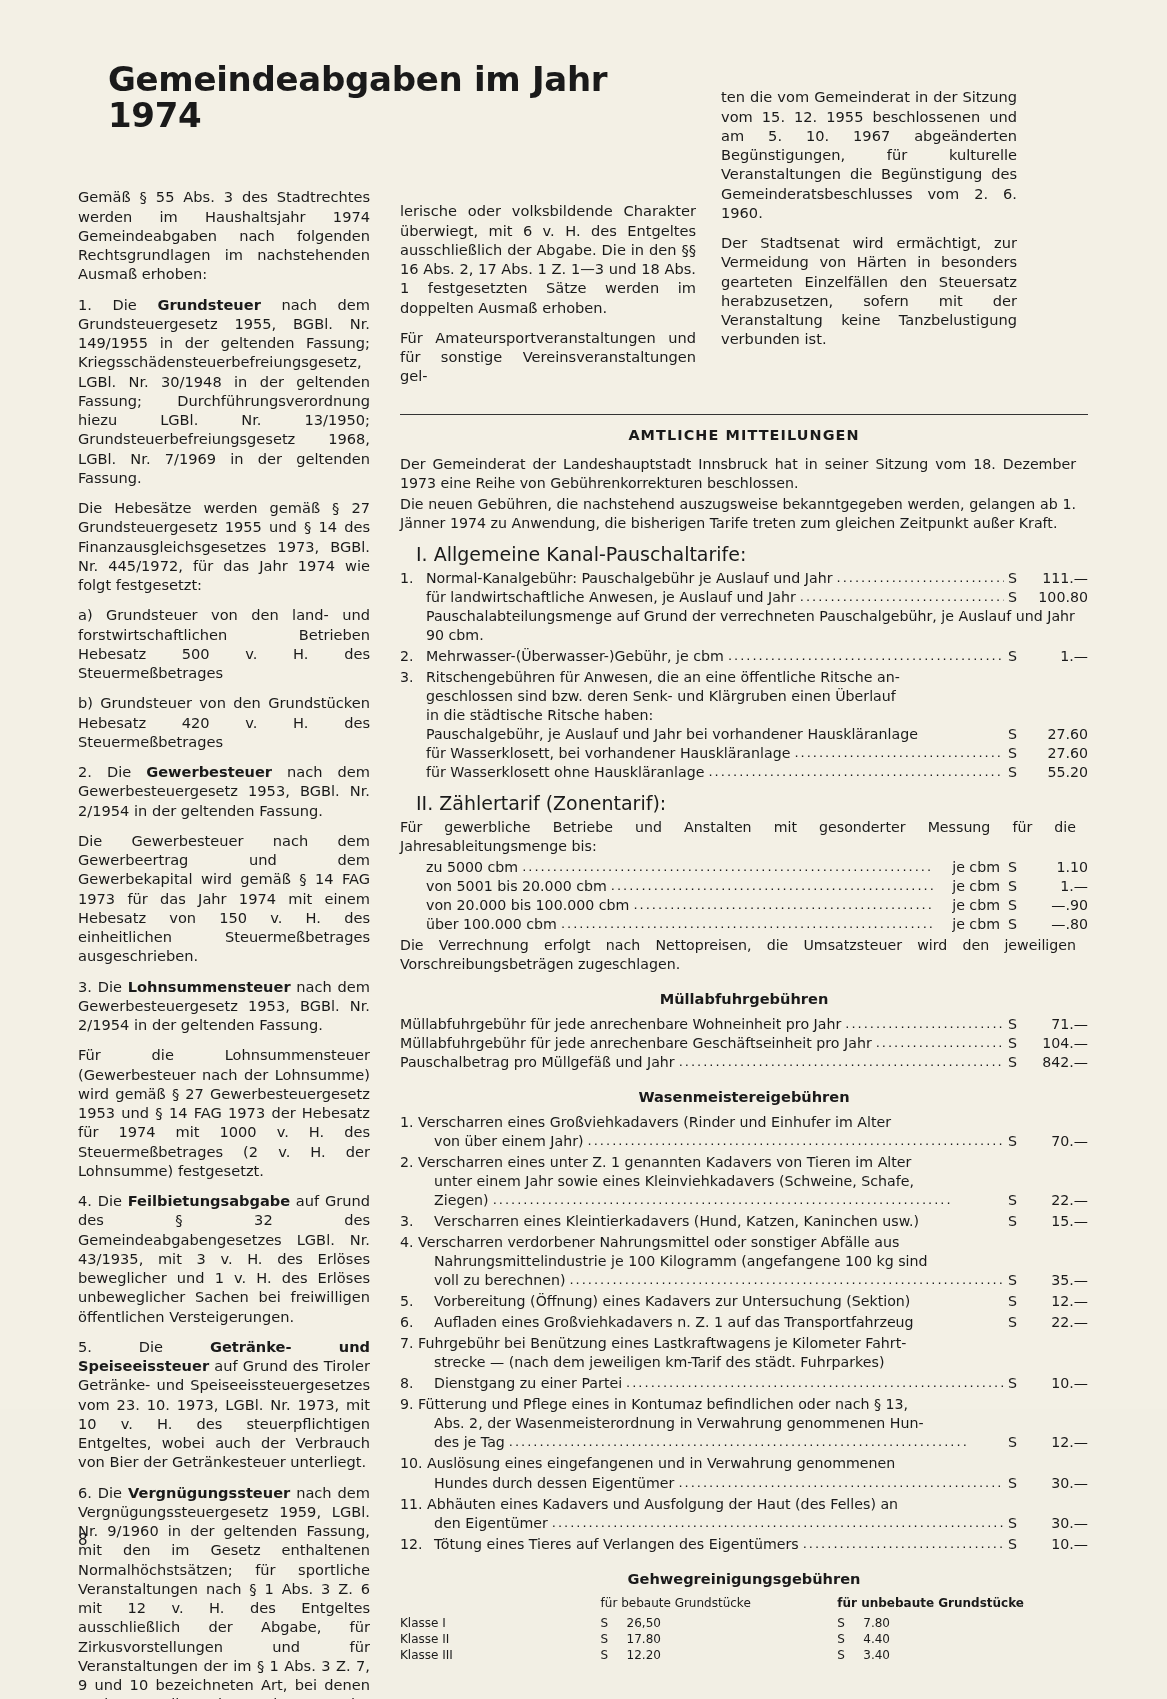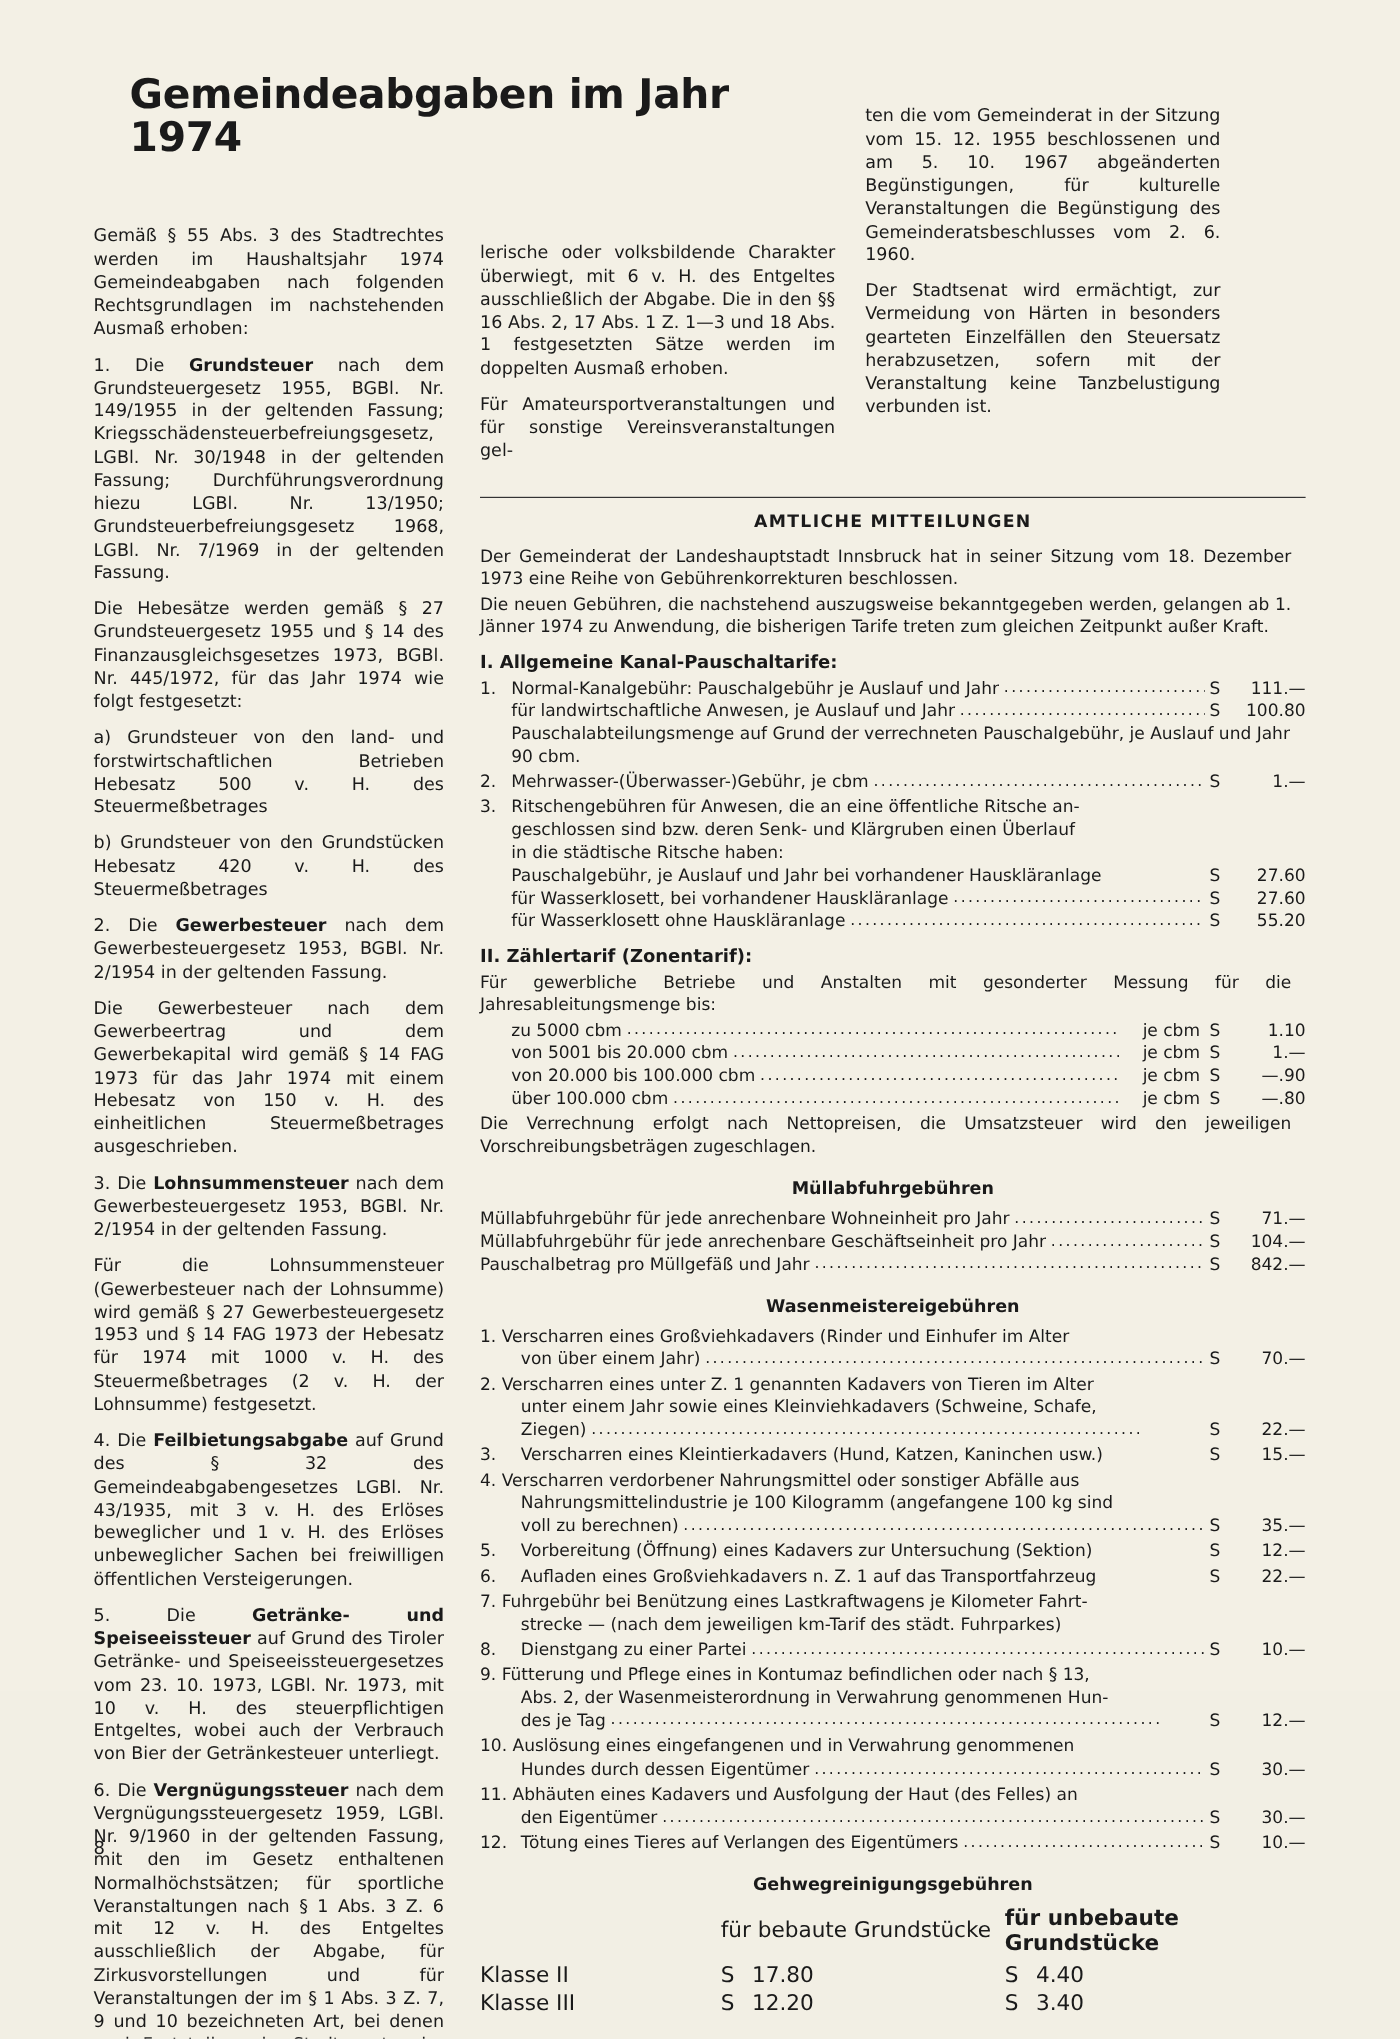--- a/index.html
+++ b/index.html
@@ -99,23 +99,23 @@
     font-weight: bold;
     margin: 16px 0 8px 0;
   }
   .para {
     font-size: 14.2px;
     line-height: 1.33;
     text-align: justify;
     margin: 0 12px 2px 0;
   }
   .lead {
-    font-size: 15px;
-    font-weight: bold;
-    margin: 10px 0 4px 0;
+    font-size: 19px;
+    font-weight: normal;
+    margin: 10px 0 4px 16px;
   }
 
   
   .row {
     display: flex;
     align-items: baseline;
     font-size: 14.2px;
     line-height: 1.34;
     margin: 0;
   }
@@ -168,21 +168,21 @@
   .wrapline.ind34 { padding-left: 34px; }
   .hang {
     font-size: 14.2px;
     line-height: 1.34;
   }
 
   
   .gt {
     width: 100%;
     border-collapse: collapse;
-    font-size: 18px;
+    font-size: 12px;
     margin-top: 2px;
   }
   .gt th, .gt td {
     text-align: left;
     font-weight: normal;
     padding: 1px 0;
   }
   .gt .c-klasse { width: 200px; }
   .gt .c-a { width: 236px; }
   .gt .c-b { width: 250px; font-weight: bold; }
@@ -511,20 +511,25 @@
 
         <div class="sub-head">Gehwegreinigungsgebühren</div>
         <table class="gt">
           <tbody>
             <tr class="hdr">
               <td class="c-klasse"></td>
               <td class="c-a">für bebaute Grundstücke</td>
               <td class="c-b">für unbebaute Grundstücke</td>
             </tr>
             <tr>
+              <td>Klasse   I</td>
+              <td><span class="cur">S</span><span>26,50</span></td>
+              <td><span class="cur">S</span><span>7.80</span></td>
+            </tr>
+            <tr>
               <td>Klasse   II</td>
               <td><span class="cur">S</span><span>17.80</span></td>
               <td><span class="cur">S</span><span>4.40</span></td>
             </tr>
             <tr>
               <td>Klasse   III</td>
               <td><span class="cur">S</span><span>12.20</span></td>
               <td><span class="cur">S</span><span>3.40</span></td>
             </tr>
           </tbody>

